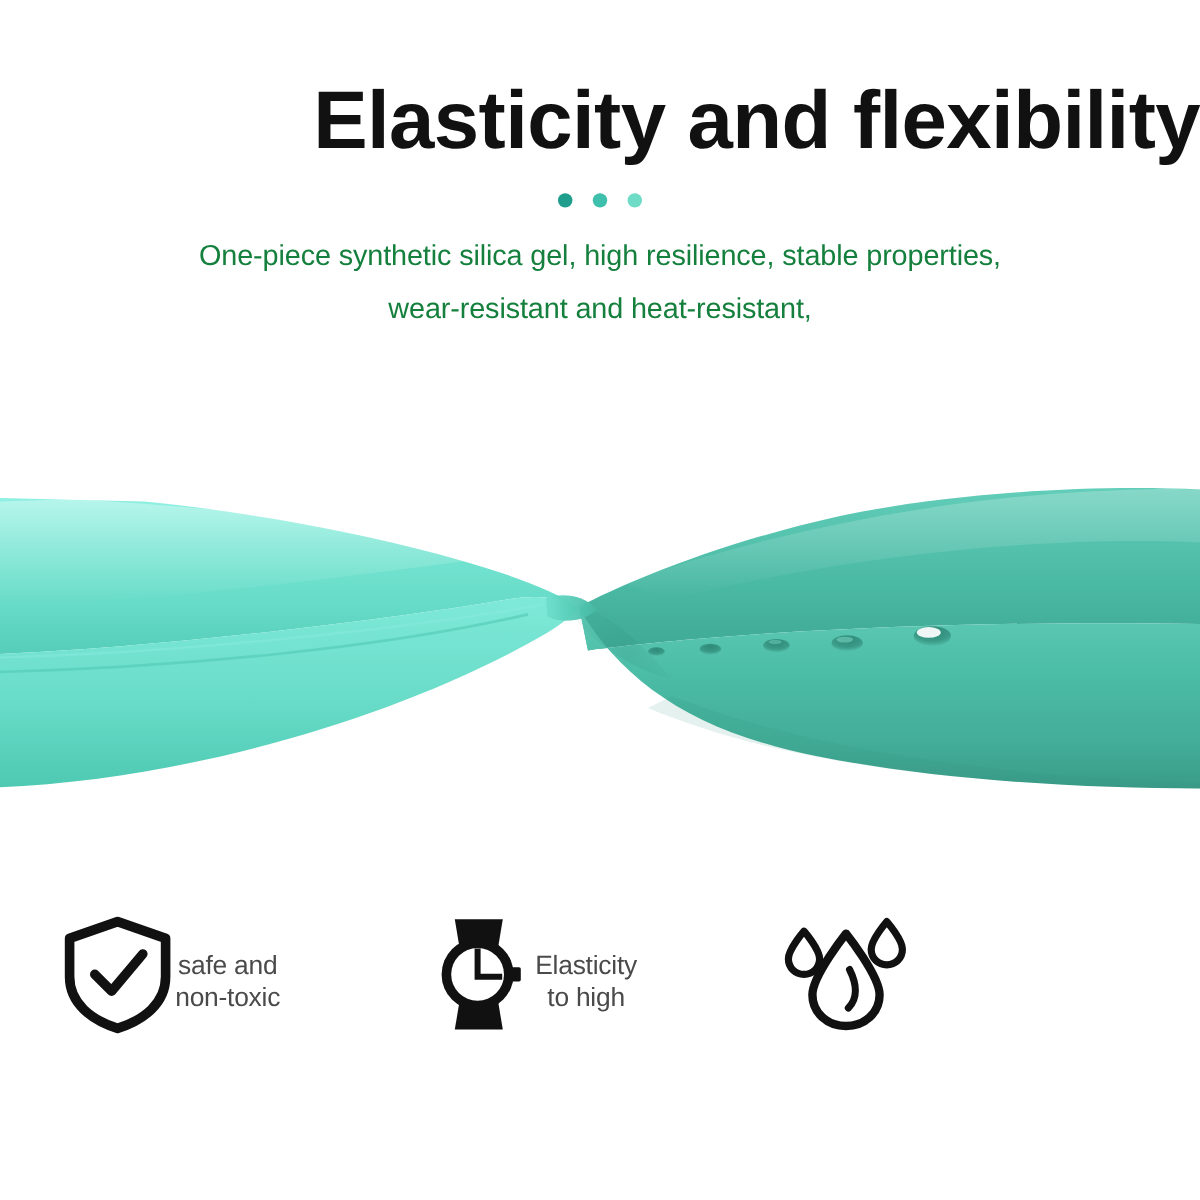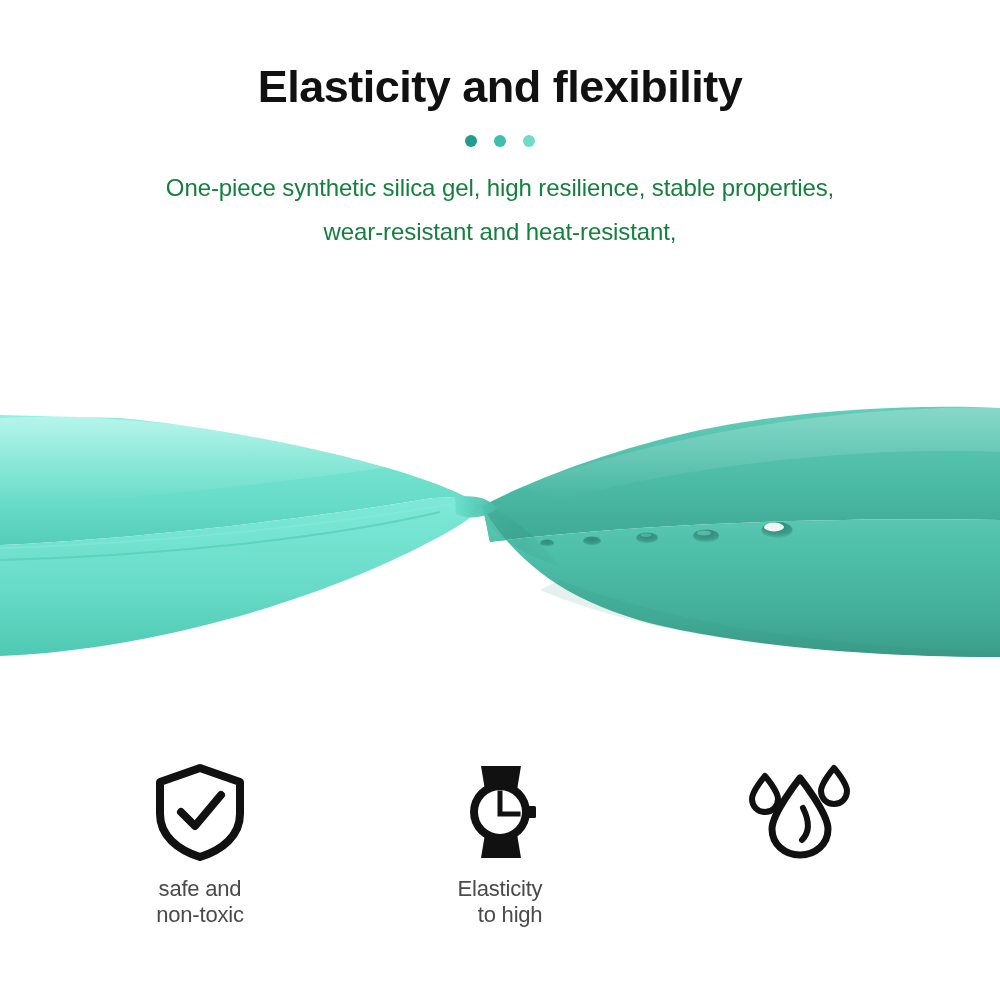--- a/index.html
+++ b/index.html
@@ -19,26 +19,27 @@
   
   .header {
     position: absolute;
     top: 0; left: 0;
     width: 1000px;
     text-align: center;
   }
   .page-title {
     margin: 0;
     padding-top: 62px;
-    font-size: 45px;
+    font-size: 68px;
     line-height: 1.12;
     font-weight: 700;
     letter-spacing: -0.5px;
     color: #111111;
     font-family: "Liberation Sans", sans-serif;
+    text-align: right;
   }
 
   .dots {
     margin: 22px auto 0;
     width: 90px;
     height: 14px;
     display: flex;
     align-items: center;
     justify-content: center;
     gap: 17px;
@@ -82,39 +83,39 @@
     top: 760px;
     width: 1000px;
     height: 190px;
     display: flex;
     align-items: flex-start;
     justify-content: center;
   }
   .feature {
     width: 300px;
     display: flex;
-    flex-direction: column;
+    flex-direction: row;
     align-items: center;
   }
   .feature-icon {
     height: 104px;
     display: flex;
     align-items: center;
     justify-content: center;
   }
   .feature-label {
     margin-top: 12px;
     text-align: center;
     font-size: 22px;
     line-height: 26px;
     color: #4a4a4a;
     letter-spacing: -0.2px;
     font-family: "Liberation Sans", sans-serif;
   }
-  .feature-label .l2 { display: block; text-align: right; }
+  .feature-label .l2 { display: block; }
 </style>
 </head>
 <body>
 
 <div class="header">
 
   <h1 class="page-title">Elasticity and flexibility</h1>
 
   <div class="dots">
     <span class="dot" style="background:#1f9e8e"></span>

